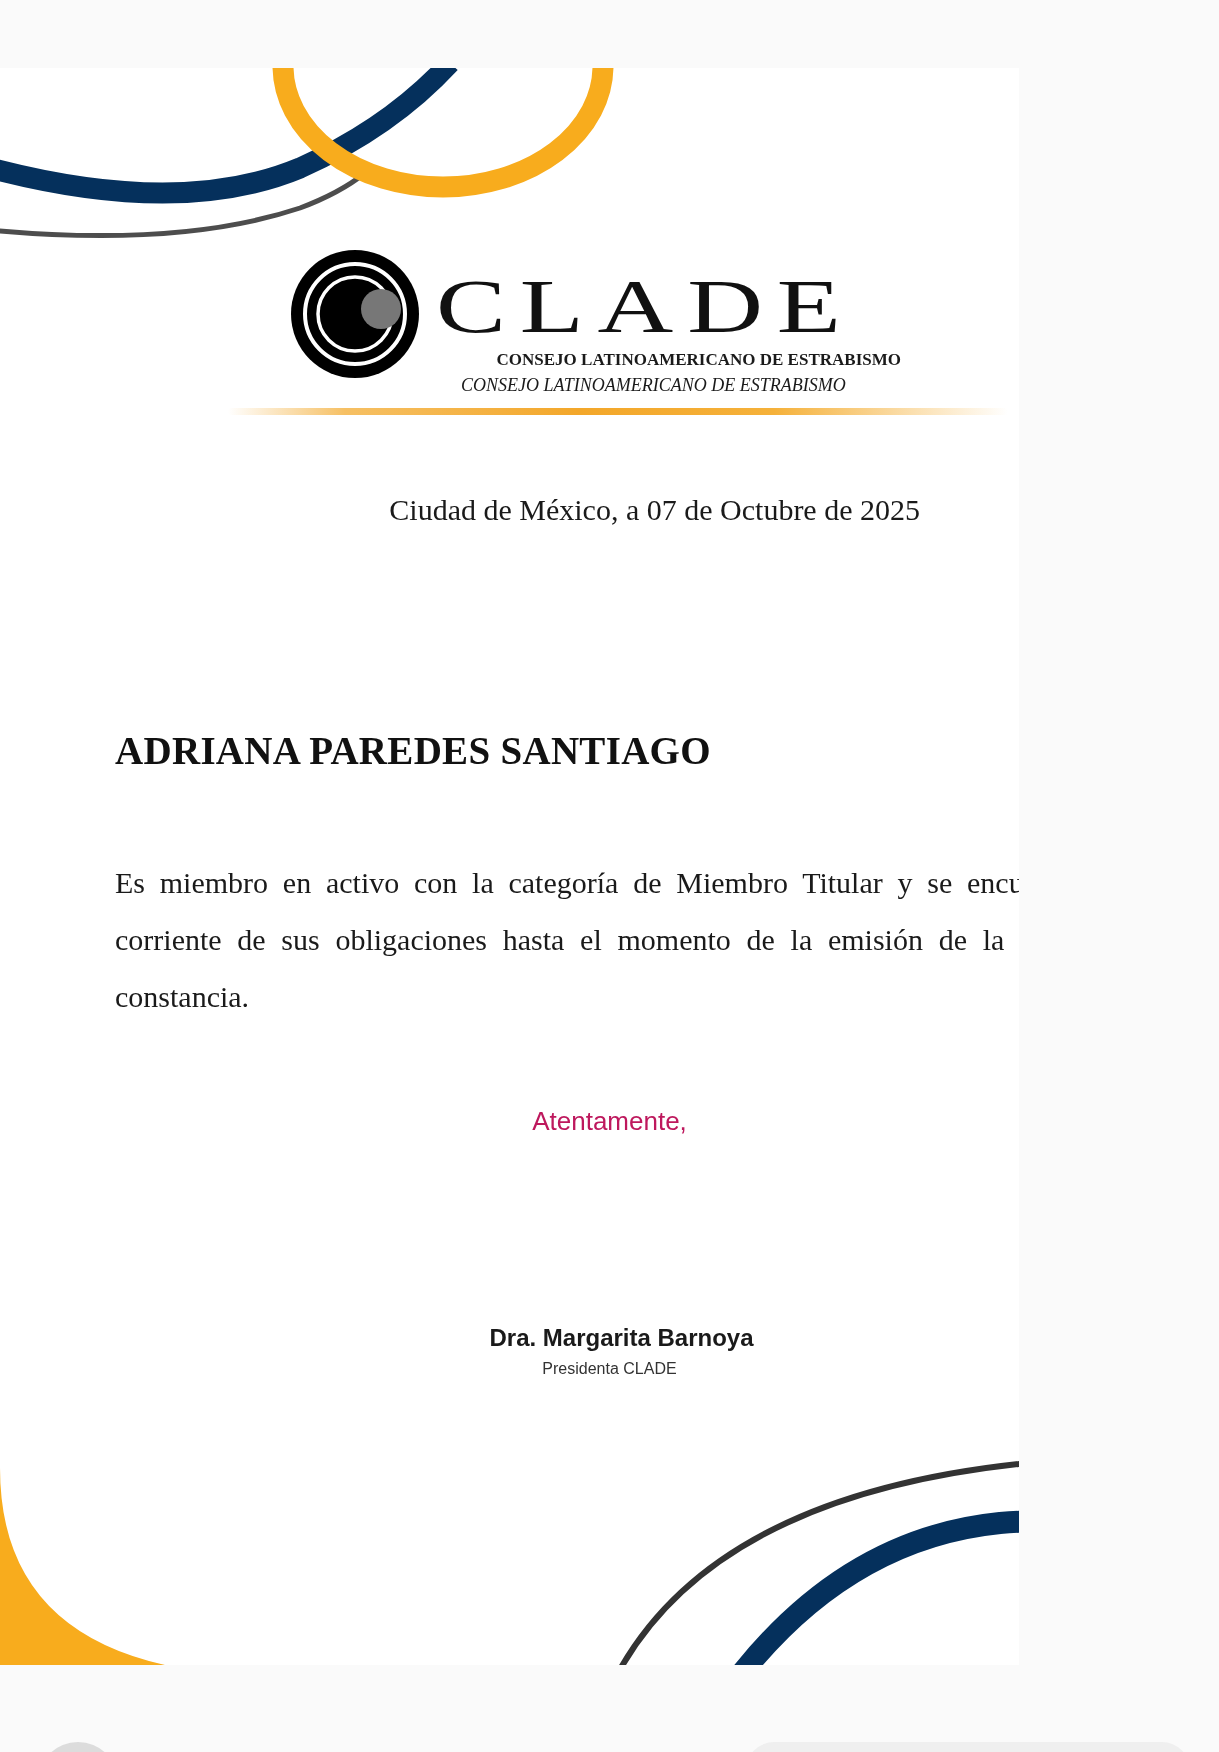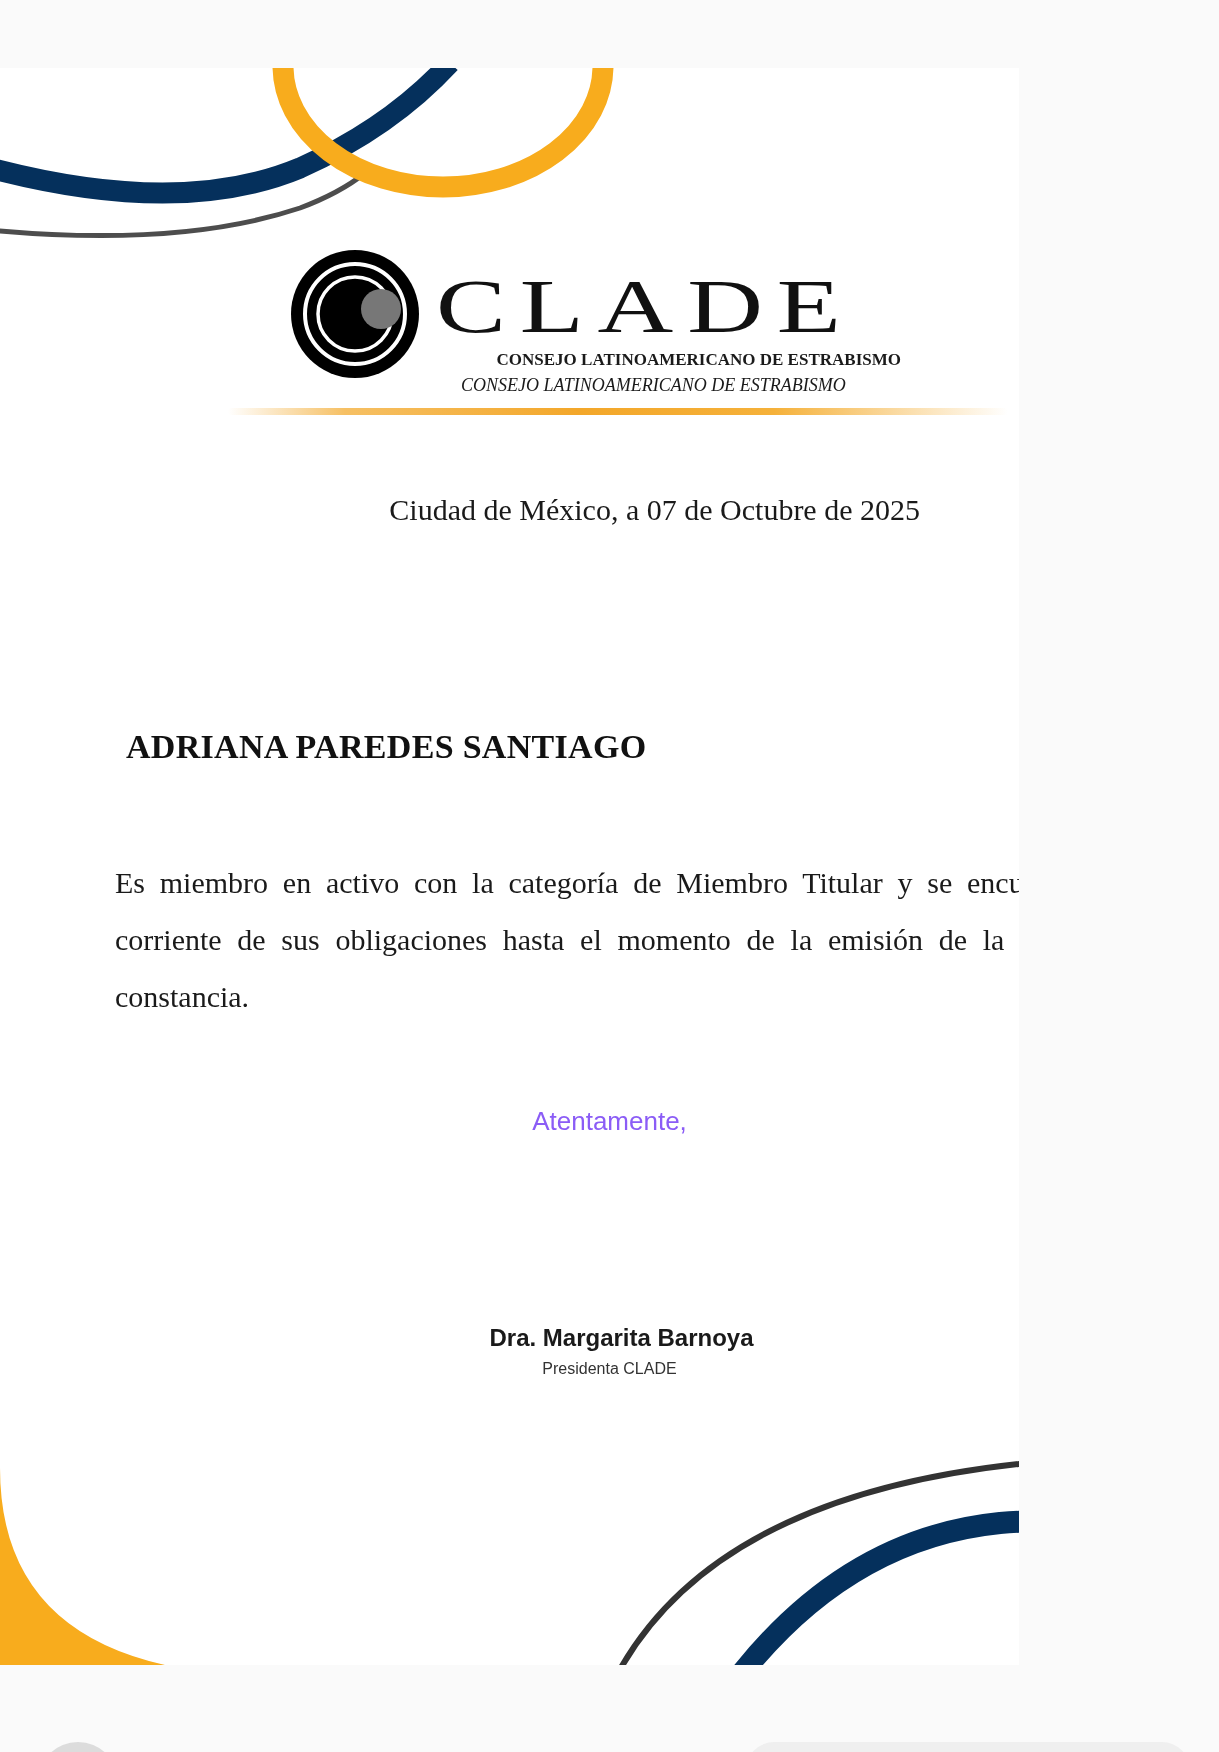--- a/index.html
+++ b/index.html
@@ -33,30 +33,30 @@
     position:absolute; left:228px; top:340px; width:780px; height:7px; border-radius:4px;
     background:linear-gradient(90deg, rgba(250,215,140,0) 0%, #f6c064 15%, #f3a72a 45%, #f5b13a 70%, rgba(250,215,140,0) 100%);
   }
   .date {
     position:absolute; right:99px; top:410px; font-size:30px; color:#1a1a1a; white-space:nowrap;margin-top:15px;
   }
   .intro {
     position:absolute; left:115px; top:536px; font-size:30px; color:#1a1a1a; white-space:nowrap;
   }
   .member-name {
-    position:absolute; left:126px; top:660px; font-size:34px; font-weight:bold; color:#111;
+    position:absolute; left:115px; top:660px; font-size:39px; font-weight:bold; color:#111;
     white-space:nowrap; letter-spacing:0.3px;
   }
   .body-para {
     position:absolute; left:115px; top:786px; width:1005px;
     font-size:30px; line-height:57px; color:#1a1a1a; text-align:justify;
   }
   .closing {
     position:absolute; left:0; width:1219px; top:1038px; text-align:center;
-    font-family:"Liberation Sans", sans-serif; font-size:26px; color:#8b5cf6;
+    font-family:"Liberation Sans", sans-serif; font-size:26px; color:#be185d;
   }
   .signer {
     position:absolute; left:0; width:1219px; top:1256px; text-align:center;
     font-family:"Liberation Sans", sans-serif; font-weight:bold; font-size:24px; color:#1a1a1a;padding-left:12px;
   }
   .signer-title {
     position:absolute; left:0; width:1219px; top:1292px; text-align:center;
     font-family:"Liberation Sans", sans-serif; font-size:16px; color:#333;
   }
   .bottom-ui-circle {

